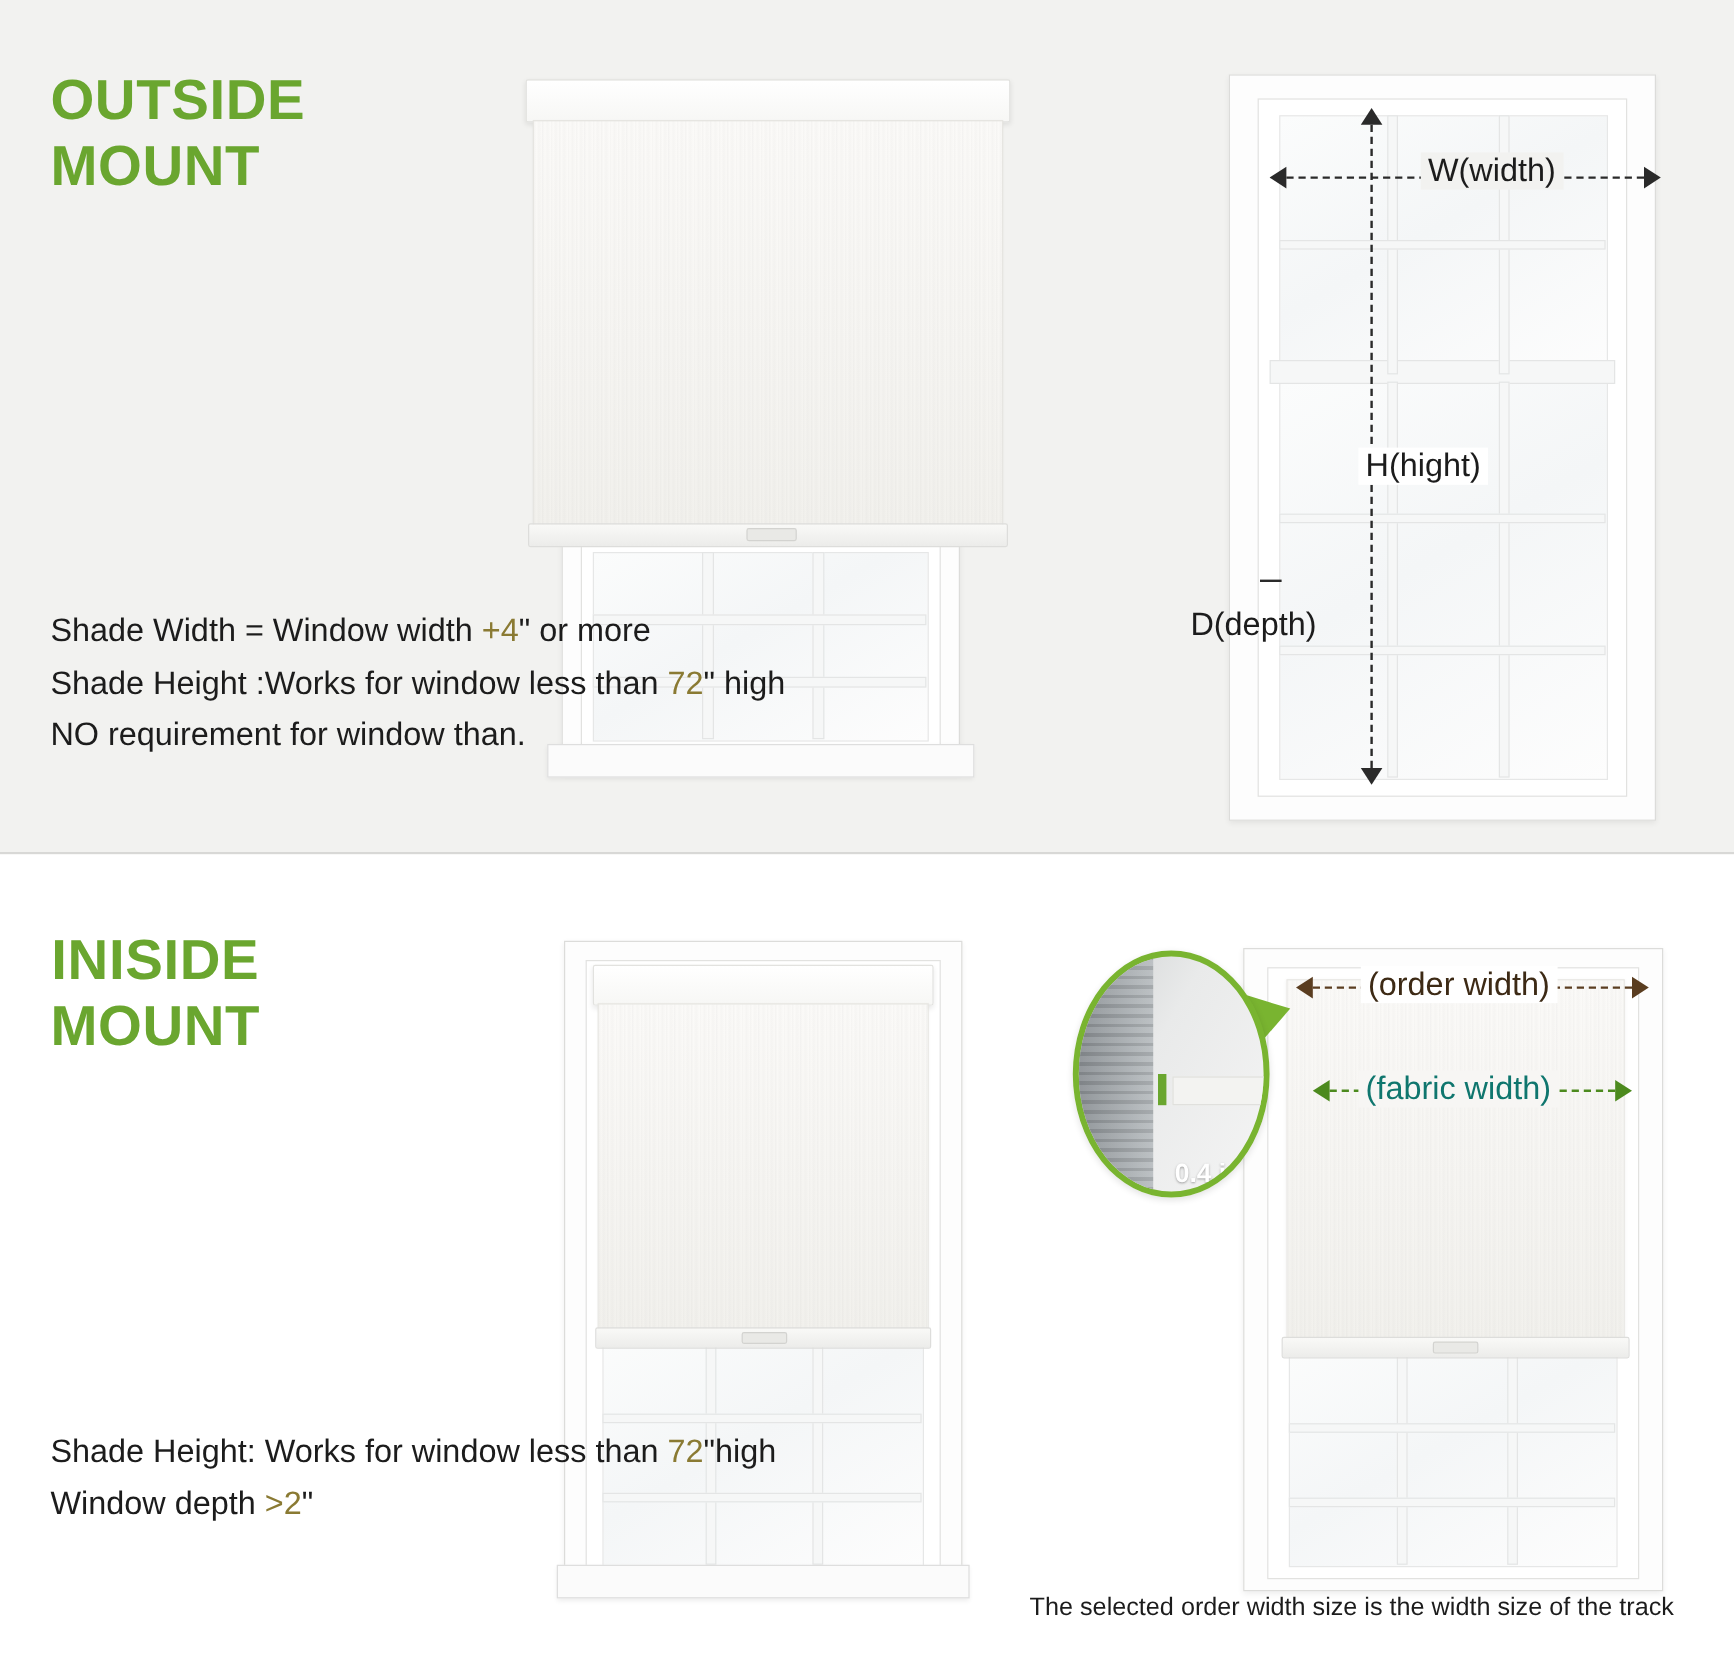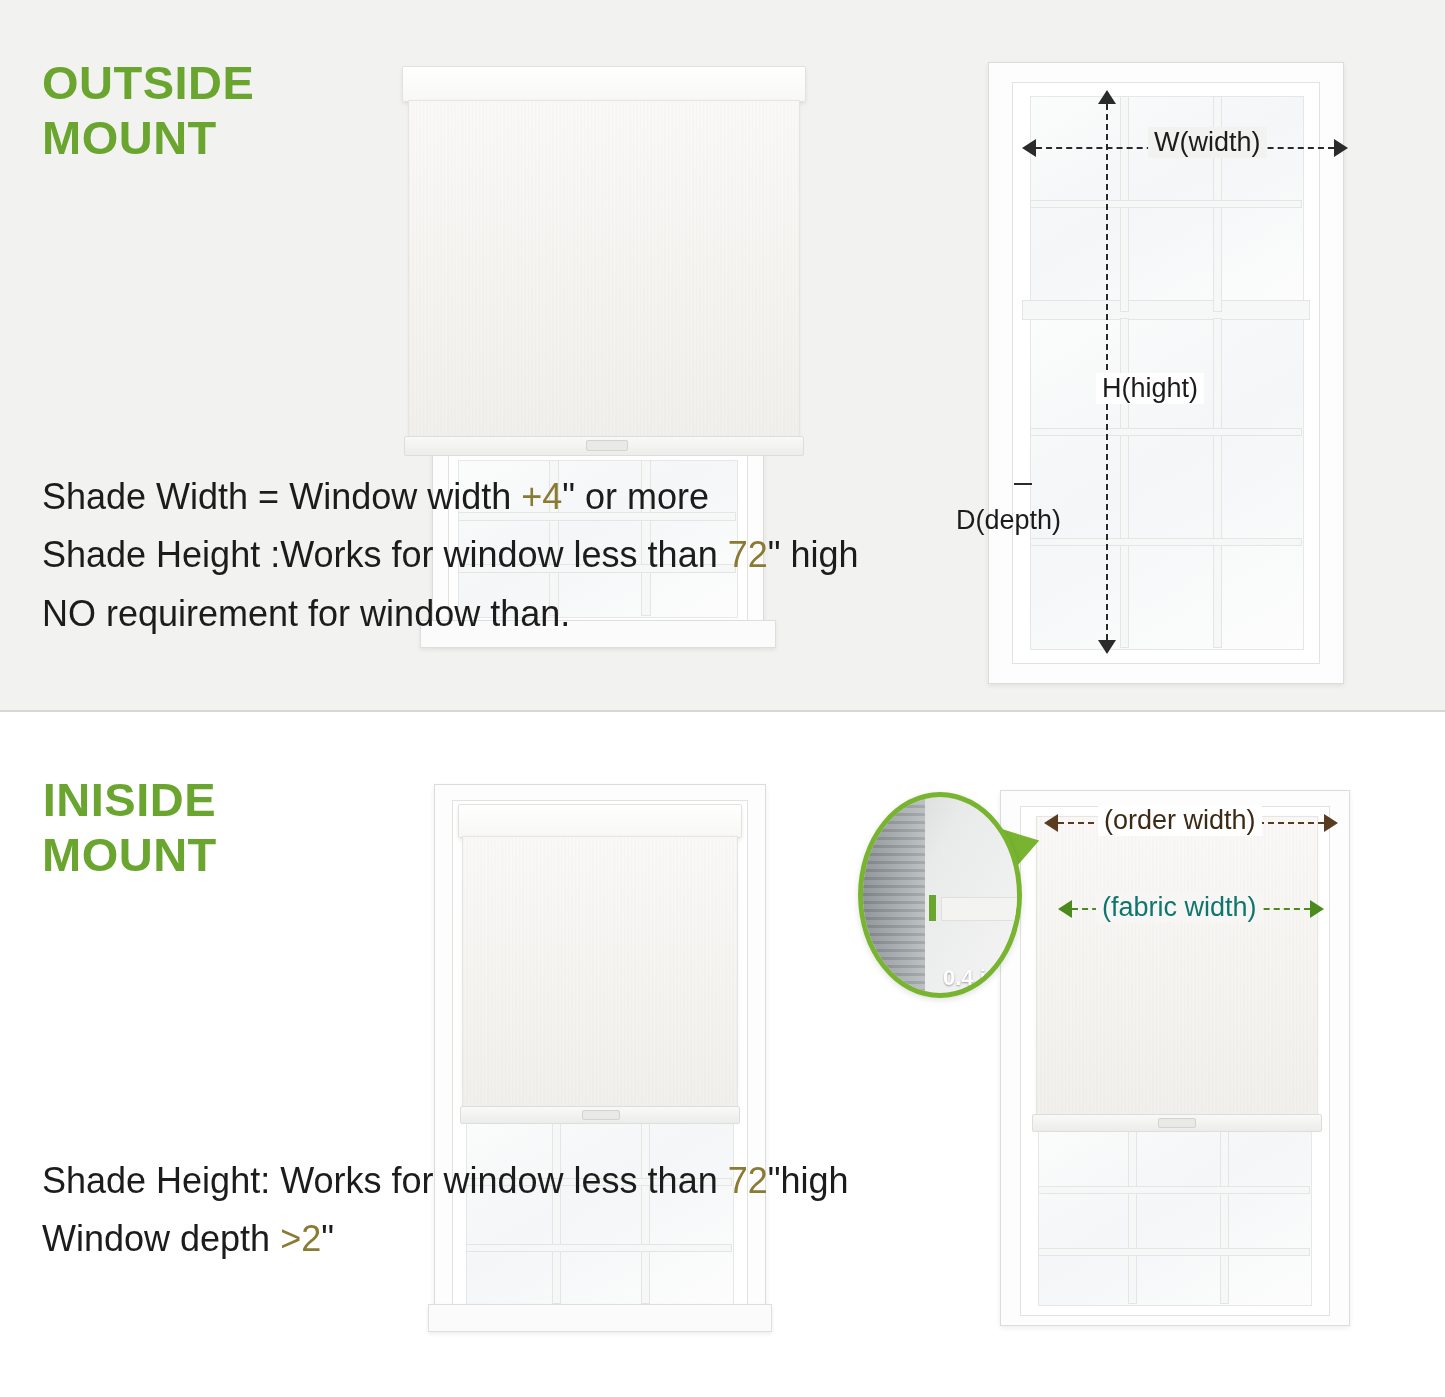--- a/index.html
+++ b/index.html
@@ -14,20 +14,21 @@
     position: relative;
     overflow: hidden;
   }
 
   
   .panel {
     position: absolute;
     left: 0;
     width: 1445px;
     box-sizing: border-box;
+    padding-left: 36px;
   }
   #panel-outside {
     top: 0;
     height: 712px;
     background: #f2f2f0;
   }
   #panel-inside {
     top: 712px;
     height: 685px;
     background: #ffffff;
@@ -49,24 +50,25 @@
     font-size: 47px;
     line-height: 1.18;
     letter-spacing: 0.5px;
   }
   #outside-heading { left: 42px; top: 55px; }
   #inside-heading  { left: 42px; top: 772px; text-align: center; }
 
   
   .caption {
     position: absolute;
-    font-size: 36px;
+    font-size: 27px;
     line-height: 1.62;
     color: #1c1c1c;
     white-space: nowrap;
+    margin-top: 36px;
   }
   #outside-caption { left: 42px; top: 468px; }
   #inside-caption  { left: 42px; top: 1152px; }
   .hl { color: #8a7a33; }
 
   
   .art { position: absolute; }
 
   
   .win-frame {
@@ -357,13 +359,14 @@
     <div>
       <span>Shade Height: Works for window less than </span><span class="hl">72</span><span>"high</span>
     </div>
     <div>
       <span>Window depth </span><span class="hl">&gt;2</span><span>"</span>
     </div>
   </div>
 </div>
 
 <div class="footer-note" id="footer-note">
+  <div>The selected order width size is the width size of the track</div>
 </div>
 
 </body></html>

